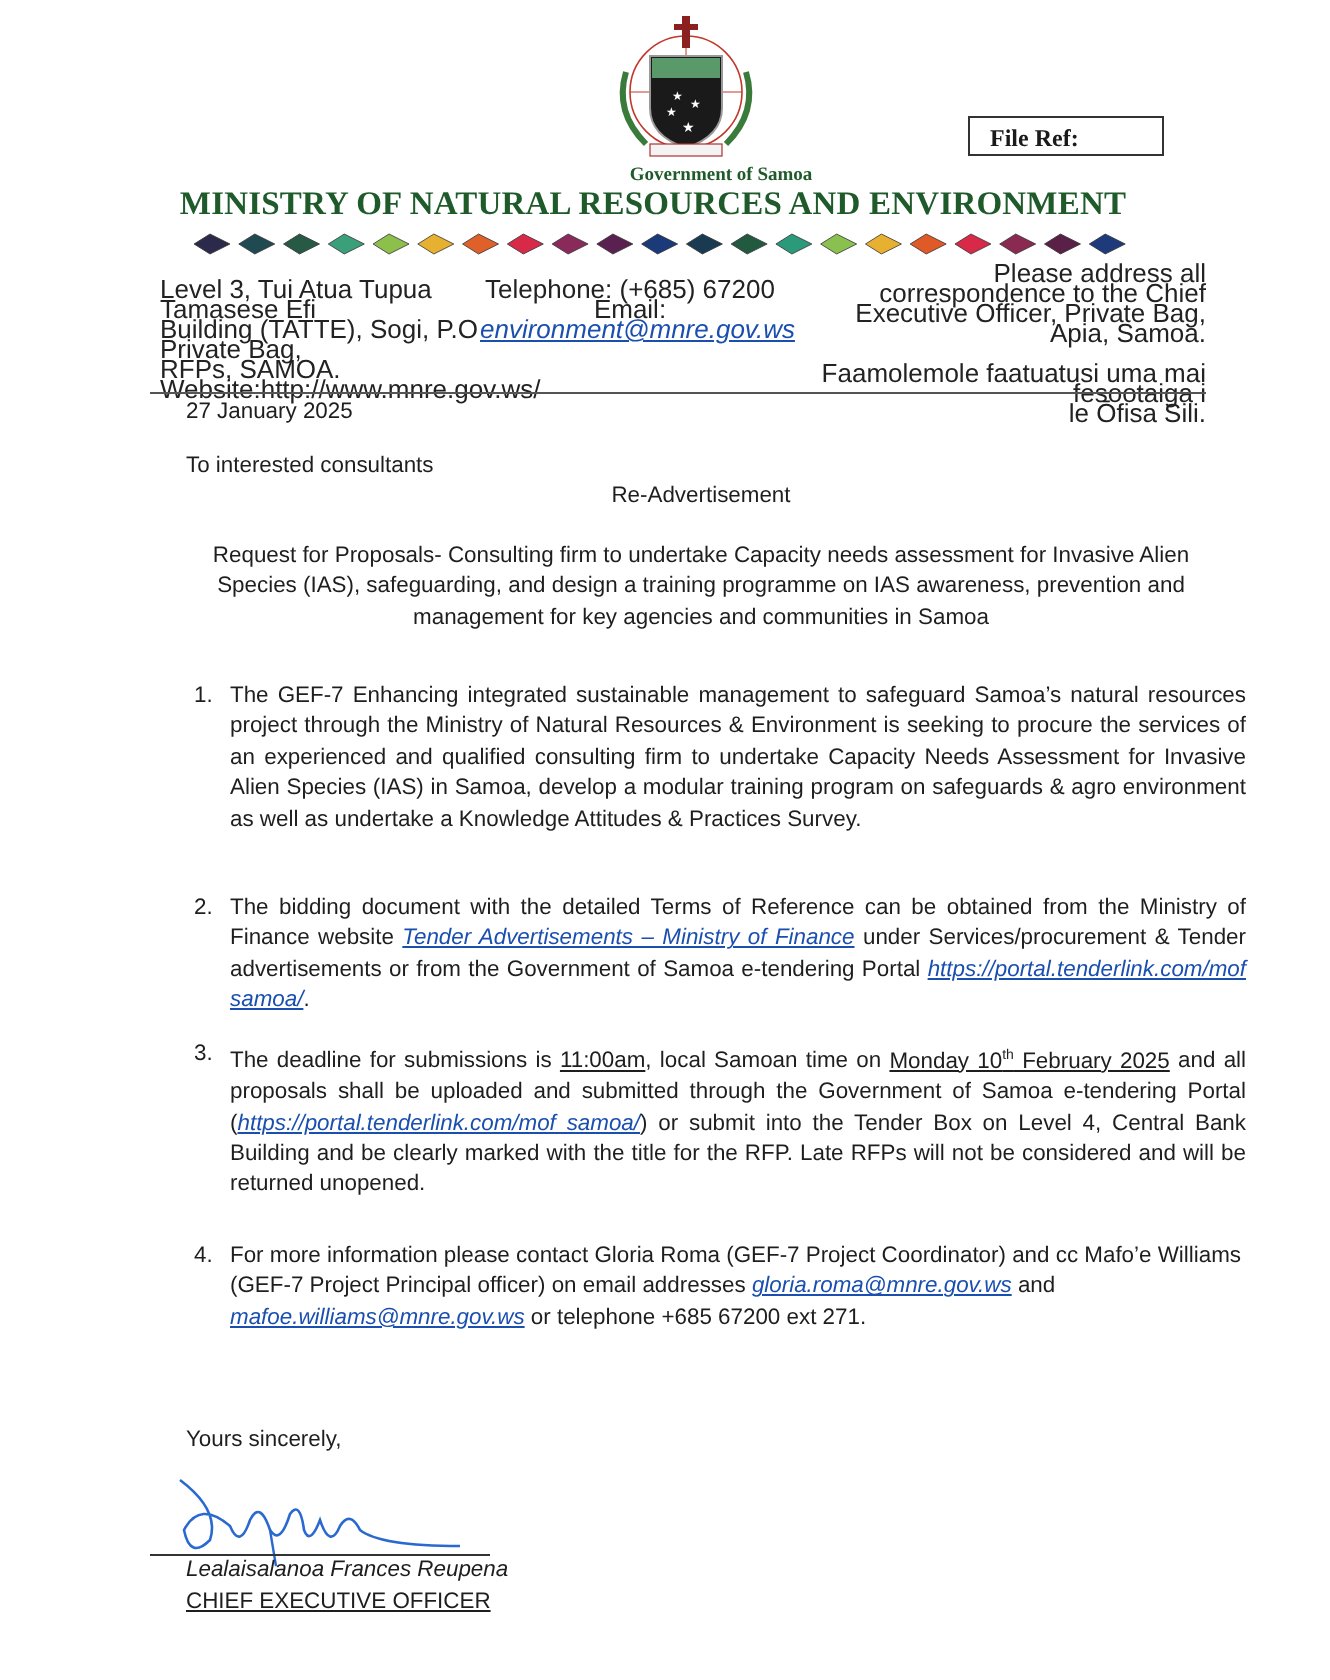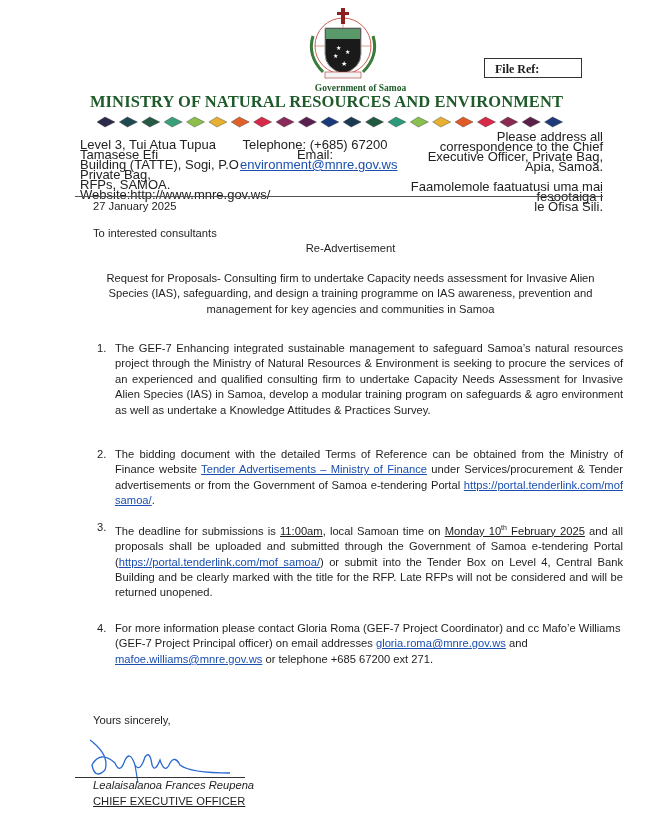--- a/index.html
+++ b/index.html
@@ -10,21 +10,21 @@
   .crest { left: 303px; top: 6px; width: 80px; height: 78px; }
   .gov { left: 0; width: 665px; top: 83px; text-align: center; font-size: 9.5px; font-weight: bold; color: #1f5a2a; }
   .ministry { left: 0; width: 597px; top: 92px; text-align: center; font-size: 16.5px; font-weight: bold; color: #1f5a2a; letter-spacing: 0.1px; }
   .fileref { left: 484px; top: 58px; width: 98px; height: 20px; border: 1.2px solid #333; box-sizing: border-box;
              font-size: 12px; padding: 3px 0 0 10px; font-weight: bold; }
   .diamonds { left: 95px; top: 116px; width: 470px; height: 12px; }
   .hdr { font-size: 13px; line-height: 10px; color: #222; }
   .hdr-left { left: 80px; top: 140px; width: 160px; }
   .hdr-mid { left: 240px; top: 140px; width: 150px; text-align: center; }
   .hdr-right { left: 405px; top: 132px; width: 198px; text-align: right; }
-  .link { color: #1a4fb0; text-decoration: underline; }
+  .link { color: #1a4fb0; text-decoration: underline; font-style: italic; }
   .rule { left: 75px; top: 196px; width: 528px; height: 0; border-top: 1px solid #555; }
   .body { font-size: 11.2px; line-height: 15.4px; color: #1e1e1e; margin-left: 18px; }
   .date { left: 75px; top: 199px; }
   .to { left: 75px; top: 226px; }
   .readv { left: 0; width: 665px; top: 241px; text-align: center; }
   .rfp { left: 80px; top: 271px; width: 505px; text-align: center; }
   .item { left: 97px; width: 508px; text-align: justify; }
   .item .num { position: absolute; left: -18px; top: 0; }
   .it1 { top: 341px; }
   .it2 { top: 447px; }

